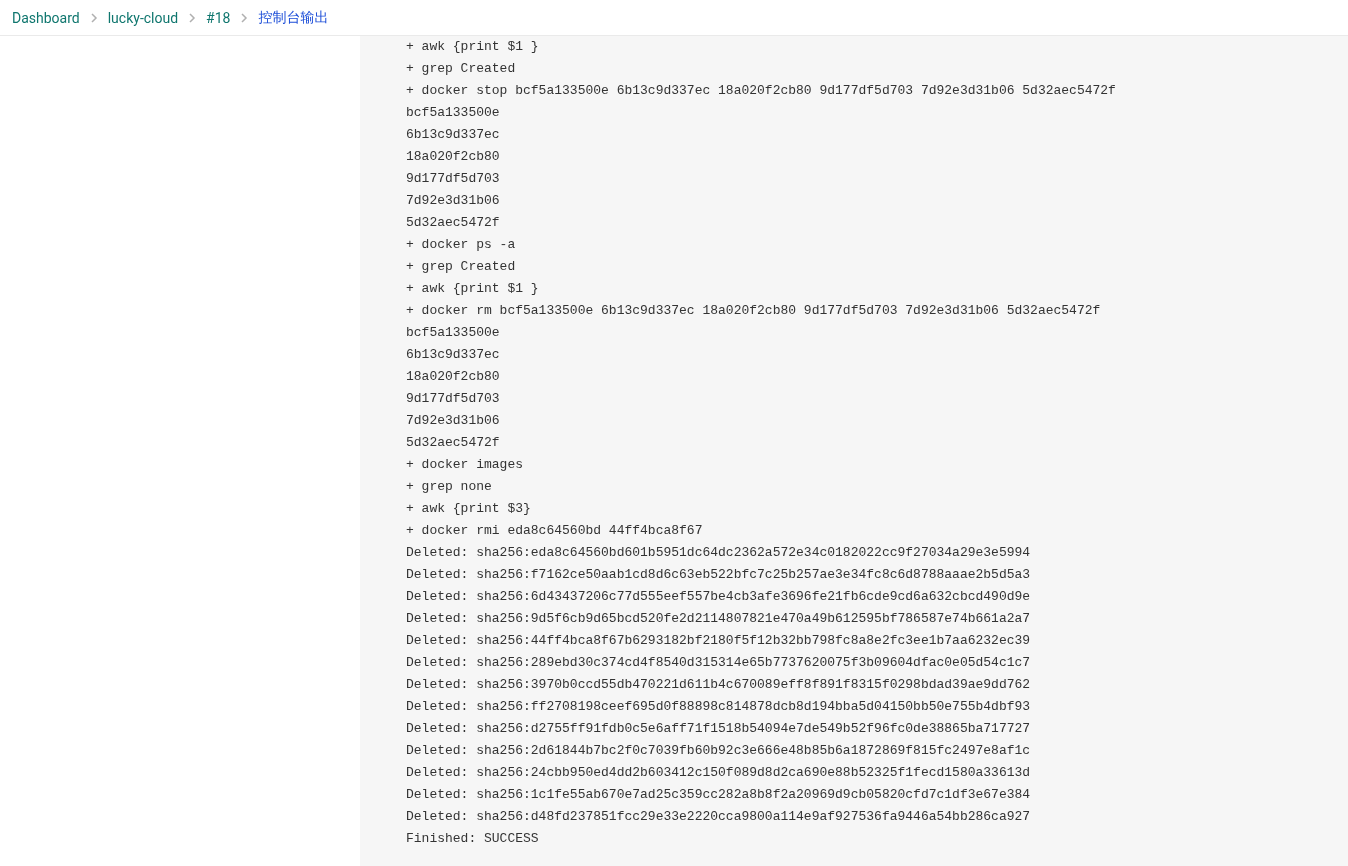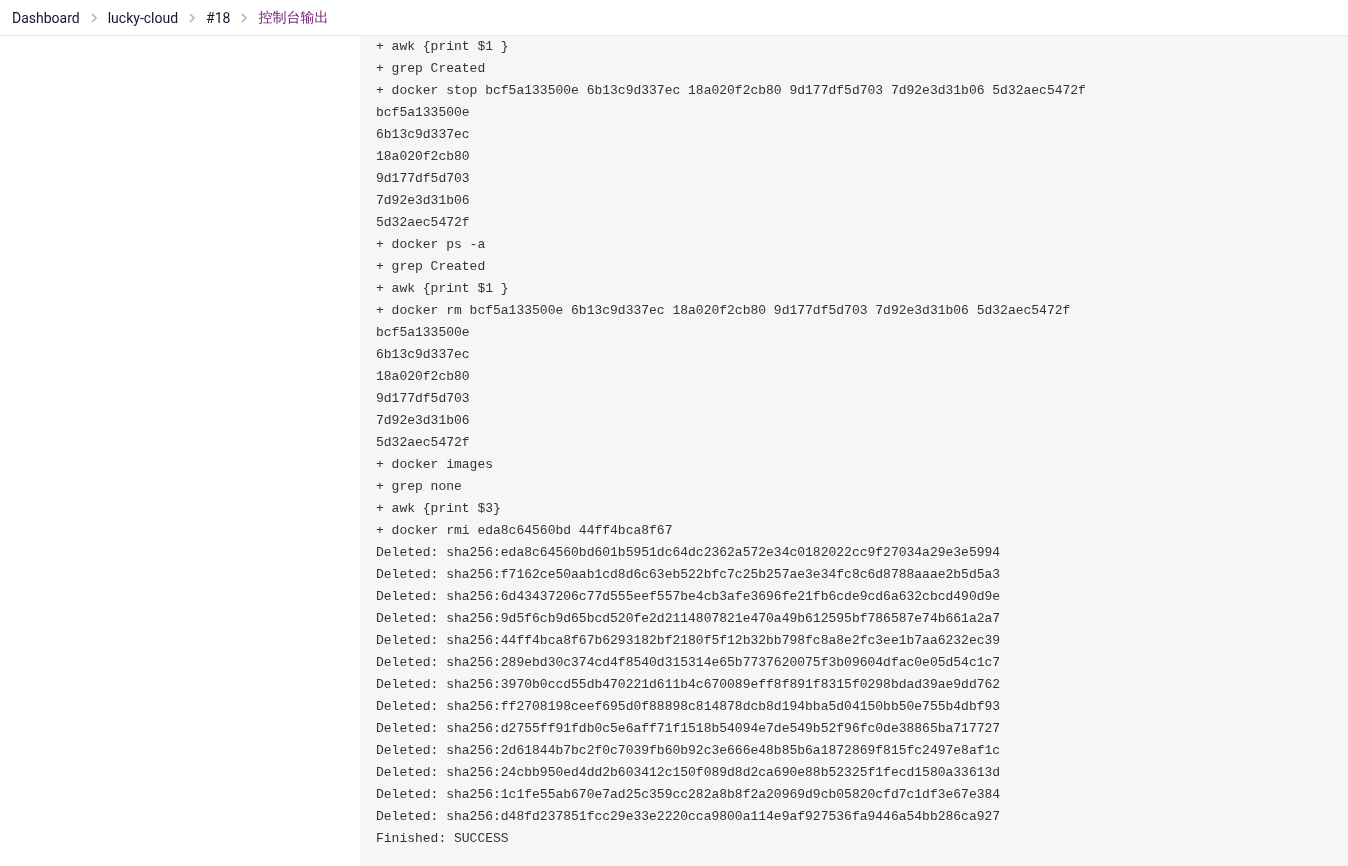--- a/index.html
+++ b/index.html
@@ -18,26 +18,26 @@
     .breadcrumb-bar {
       display: flex;
       align-items: center;
       padding: 8px 12px;
       background: #ffffff;
       border-bottom: 1px solid #eaeaea;
       font-size: 14px;
       height: 36px;
     }
     .breadcrumb-item {
-      color: #0f172a;
+      color: #0f766e;
       cursor: pointer;
       white-space: nowrap;
     }
     .breadcrumb-item.current {
-      color: #701a75;
+      color: #1d4ed8;
       cursor: default;
     }
     .breadcrumb-separator {
       margin: 0 10px;
       color: #b0b0b0;
       display: inline-flex;
       align-items: center;
     }
     .breadcrumb-separator svg {
       width: 8px;
@@ -58,20 +58,21 @@
       padding: 0 16px 10px 16px;
       overflow: hidden;
     }
     .console-output {
       font-family: "SFMono-Regular", Consolas, "Liberation Mono", Menlo, Courier, monospace;
       font-size: 13px;
       line-height: 22px;
       color: #333;
       white-space: pre;
       overflow: hidden;
+      margin-left: 30px;
     }
   </style>
 </head>
 <body>
 
 <div class="breadcrumb-bar">
   <span class="breadcrumb-item">Dashboard</span>
   <span class="breadcrumb-separator">
     <svg viewBox="0 0 6 10" fill="none" stroke="#b0b0b0" stroke-width="1.5">
         <path d="M1 1 L5 5 L1 9"></path>

